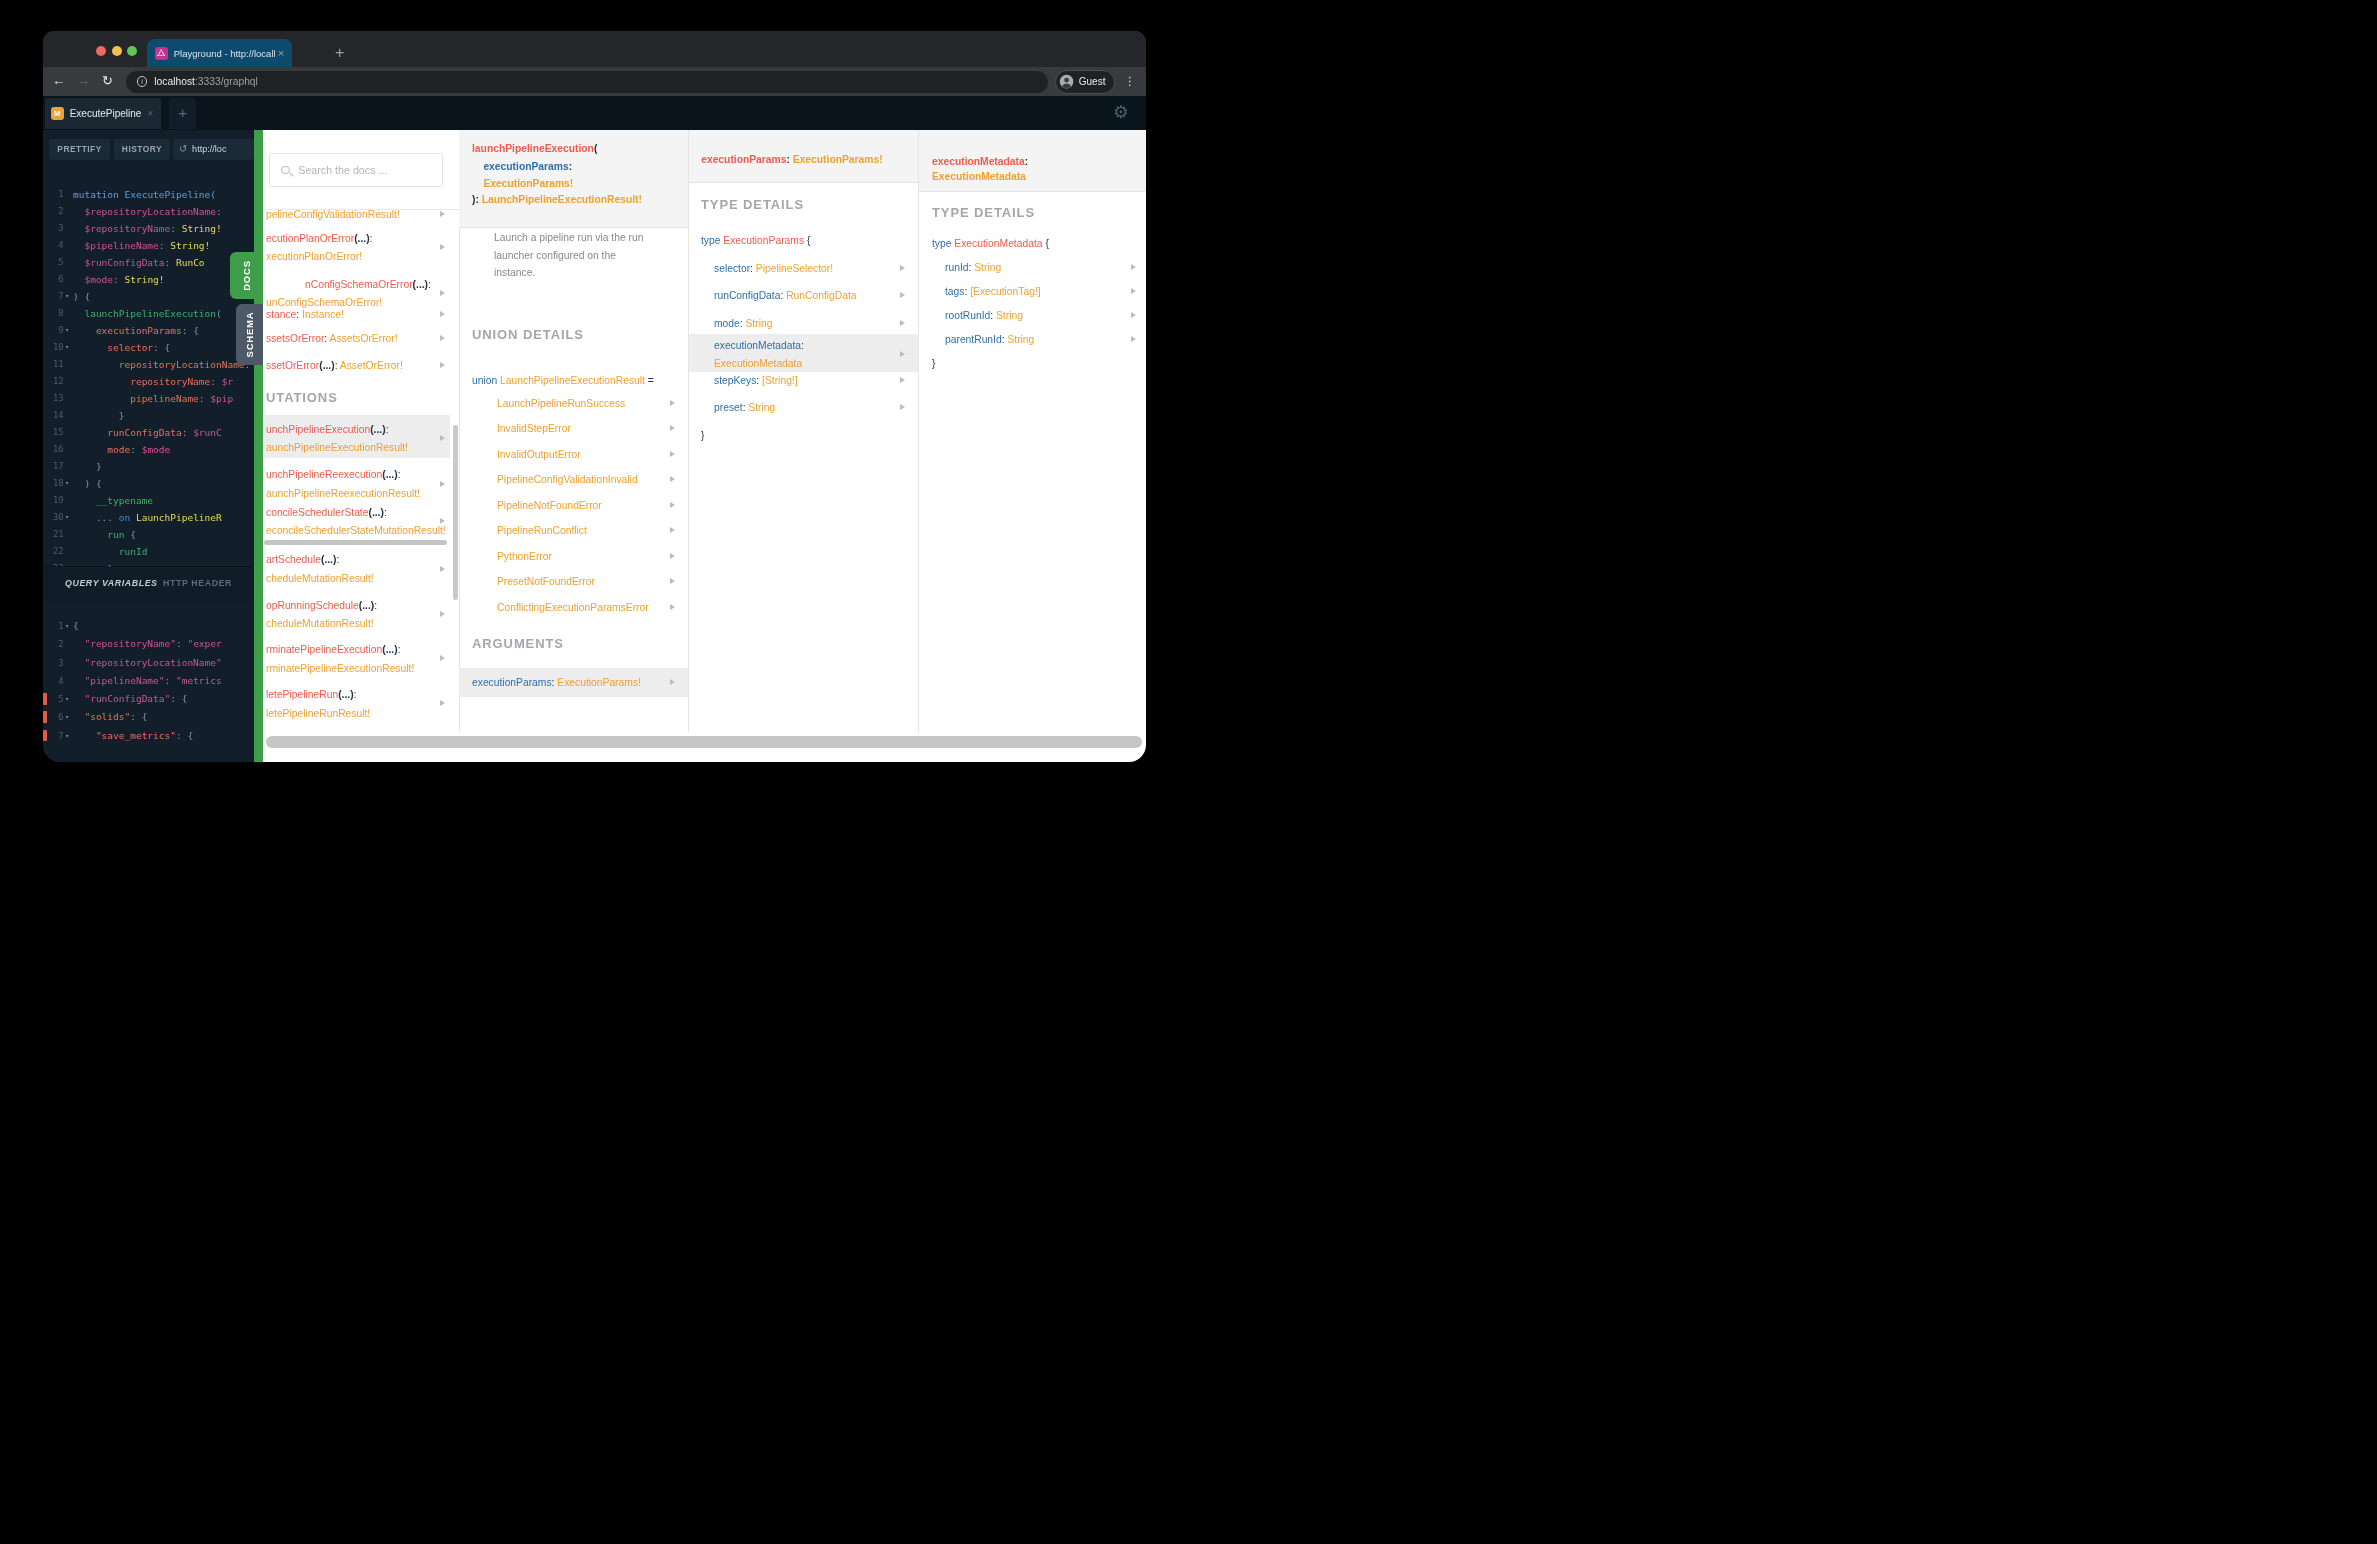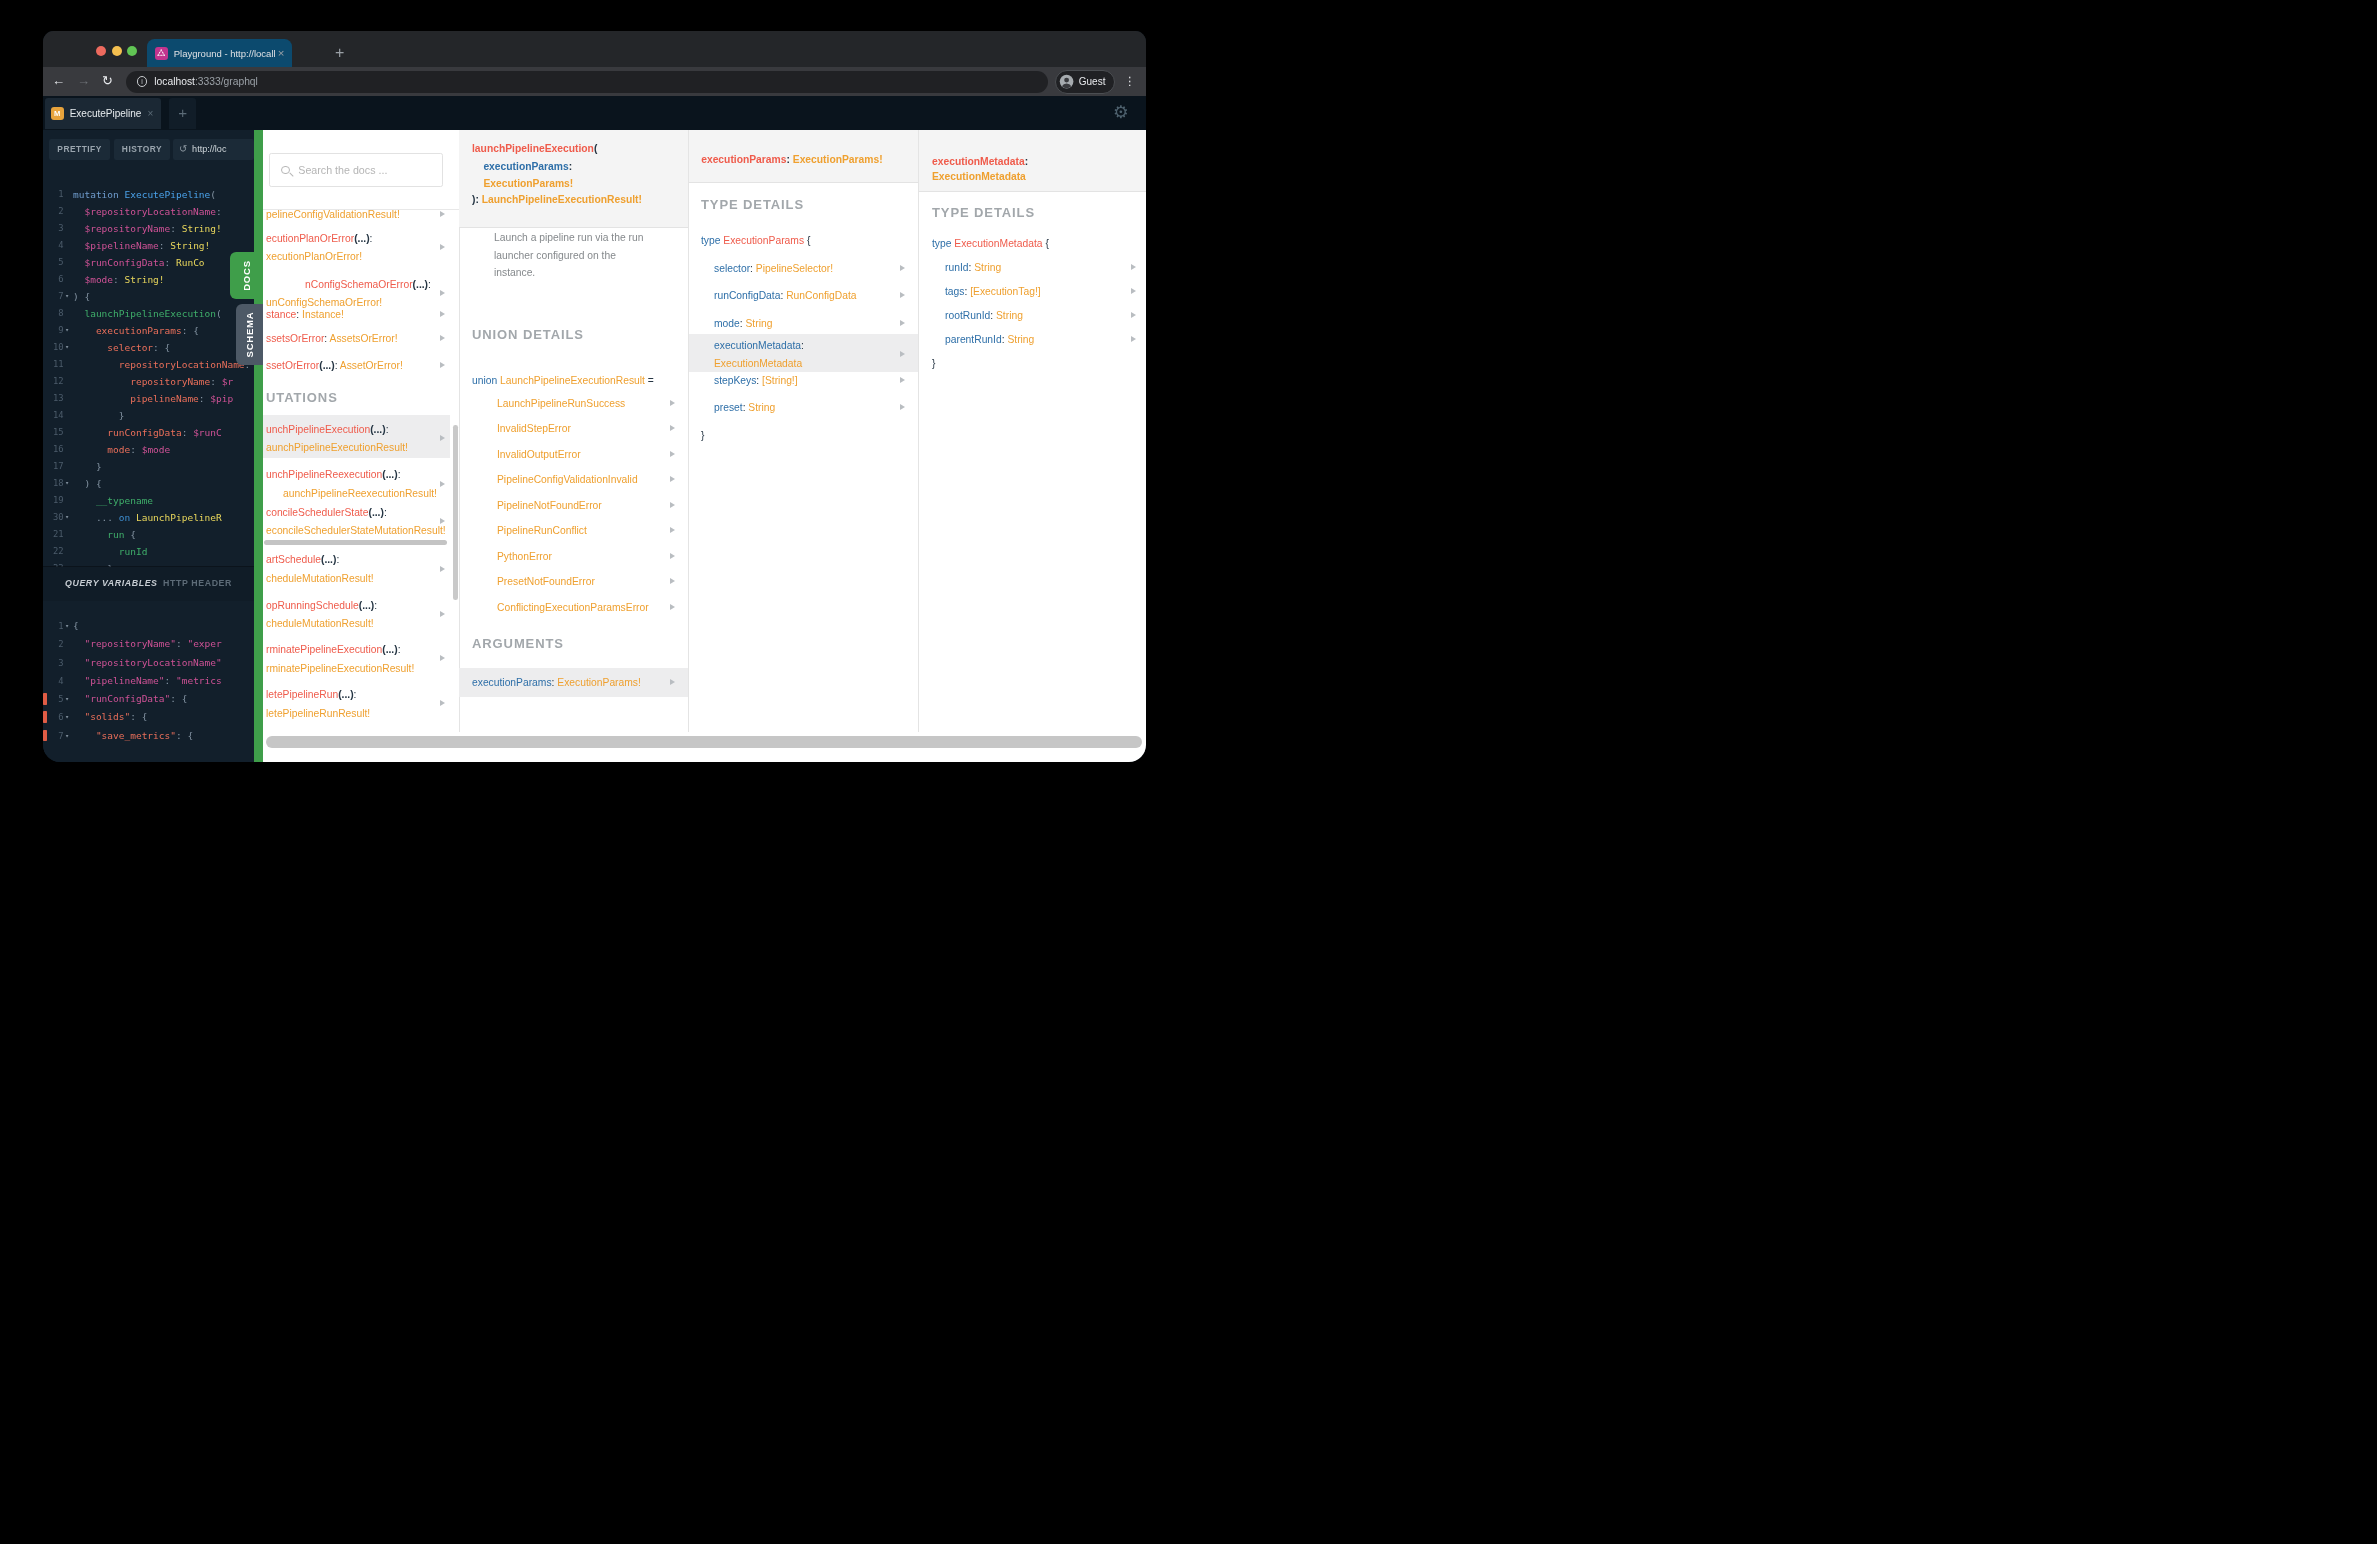--- a/index.html
+++ b/index.html
@@ -243,21 +243,21 @@
           <div class="abs cy" style="left: 3px; top: 184px;"><span class="red">stance</span><span class="dk">: </span><span class="orange">Instance!</span></div>
           <div class="chev" style="left: 177px; top: 184px;"></div>
           <div class="abs cy" style="left: 3px; top: 208px;"><span class="red">ssetsOrError</span><span class="dk">: </span><span class="orange">AssetsOrError!</span></div>
           <div class="chev" style="left: 177px; top: 208px;"></div>
           <div class="abs cy" style="left: 3px; top: 235px;"><span class="red">ssetOrError</span><span class="dk bold">(...)</span><span class="dk">: </span><span class="orange">AssetOrError!</span></div>
           <div class="chev" style="left: 177px; top: 235px;"></div>
           <div class="abs cy" style="left: 3px; top: 299px;"><span class="red">unchPipelineExecution</span><span class="dk bold">(...)</span><span class="dk">:</span></div>
           <div class="abs cy" style="left: 3px; top: 317px;"><span class="orange">aunchPipelineExecutionResult!</span></div>
           <div class="chev" style="left: 177px; top: 308px;"></div>
           <div class="abs cy" style="left: 3px; top: 344px;"><span class="red">unchPipelineReexecution</span><span class="dk bold">(...)</span><span class="dk">:</span></div>
-          <div class="abs cy" style="left: 3px; top: 363px; margin-left: 17px;"><span class="orange">aunchPipelineReexecutionResult!</span></div>
+          <div class="abs cy" style="left: 3px; top: 363px;"><span class="orange">aunchPipelineReexecutionResult!</span></div>
           <div class="chev" style="left: 177px; top: 354px;"></div>
           <div class="abs cy" style="left: 3px; top: 382px;"><span class="red">concileSchedulerState</span><span class="dk bold">(...)</span><span class="dk">:</span></div>
           <div class="abs cy" style="left: 3px; top: 400px;"><span class="orange">econcileSchedulerStateMutationResult!</span></div>
           <div class="chev" style="left: 177px; top: 391px;"></div>
           <div class="abs cy" style="left: 3px; top: 429px;"><span class="red">artSchedule</span><span class="dk bold">(...)</span><span class="dk">:</span></div>
           <div class="abs cy" style="left: 3px; top: 448px;"><span class="orange">cheduleMutationResult!</span></div>
           <div class="chev" style="left: 177px; top: 439px;"></div>
           <div class="abs cy" style="left: 3px; top: 475px;"><span class="red">opRunningSchedule</span><span class="dk bold">(...)</span><span class="dk">:</span></div>
           <div class="abs cy" style="left: 3px; top: 493px;"><span class="orange">cheduleMutationResult!</span></div>
           <div class="chev" style="left: 177px; top: 484px;"></div>

